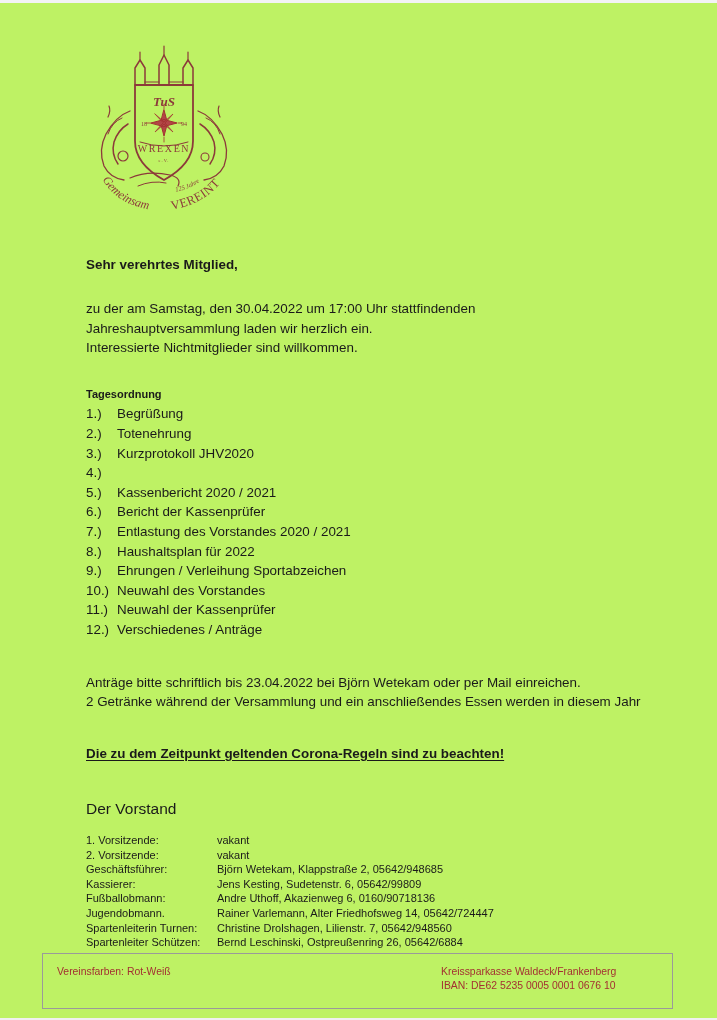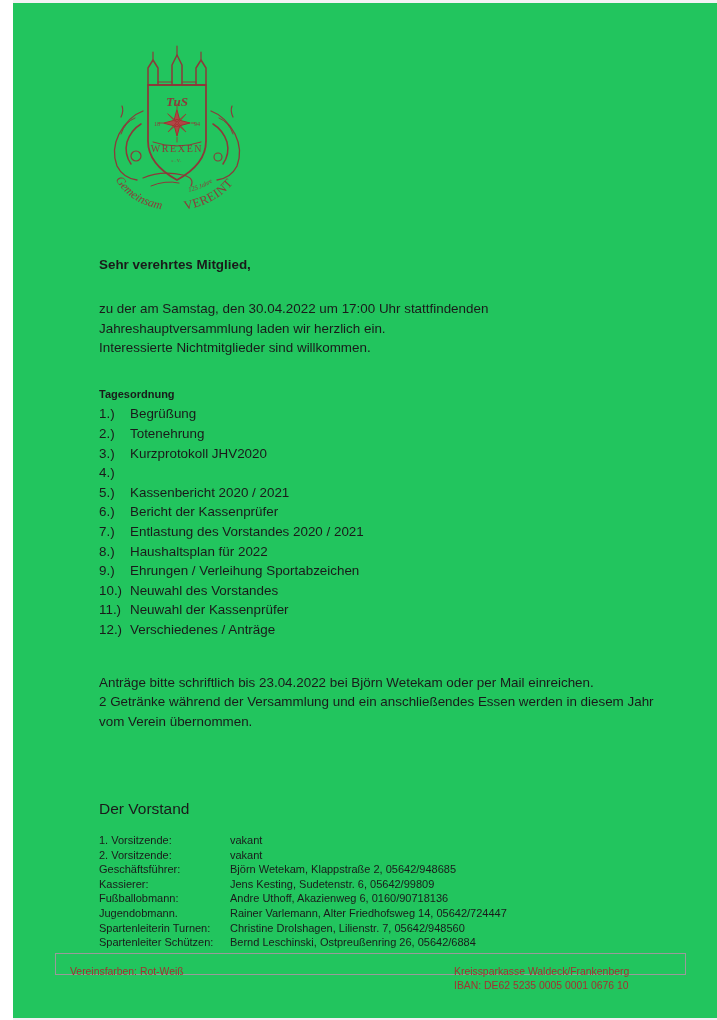--- a/index.html
+++ b/index.html
@@ -14,22 +14,21 @@
     position: relative;
     overflow: hidden;
     font-family: "Liberation Sans", sans-serif;
     color: #1a1a1a;
     -webkit-font-smoothing: antialiased;
   }
 
   .page {
     position: absolute;
     inset: 0;
-    background: #22c55e;
-    margin-left: 13px;
+    background: #bef264;
   }
 
   
   .scan-edge-top {
     position: absolute;
     top: 0; left: 0; right: 0;
     height: 3px;
     background: #f3f3f5;
   }
   .scan-edge-bottom {
@@ -169,21 +168,21 @@
     white-space: nowrap;
   }
   .vorstand-role { width: 125px; padding-right: 6px !important; }
 
   
   .footer-box {
     position: absolute;
     left: 42px;
     top: 953px;
     width: 631px;
-    height: 22px;
+    height: 56px;
     border: 1px solid #9a9a9a;
     box-sizing: border-box;
     color: #a33131;
     font-size: 10.4px;
     line-height: 14.2px;
   }
   .footer-left {
     position: absolute;
     left: 14px;
     top: 11px;
@@ -333,23 +332,23 @@
         <li class="agenda-item">
           <span class="agenda-num">12.)</span>
           <span class="agenda-label">Verschiedenes / Anträge</span>
         </li>
       </ul>
     </div>
 
     <div class="notice">
       <div>Anträge bitte schriftlich bis 23.04.2022 bei Björn Wetekam oder per Mail einreichen.</div>
       <div>2 Getränke während der Versammlung und ein anschließendes Essen werden in diesem Jahr</div>
-      <div>vom Verein übernommen.</div>
     </div>
 
+    <div class="corona">Die zu dem Zeitpunkt geltenden Corona-Regeln sind zu beachten!</div>
 
   </div>
 
   <div class="vorstand">
     <div class="vorstand-title">Der Vorstand</div>
 
     <table class="vorstand-table">
       <tbody>
         <tr>
           <td class="vorstand-role">1. Vorsitzende:</td>

